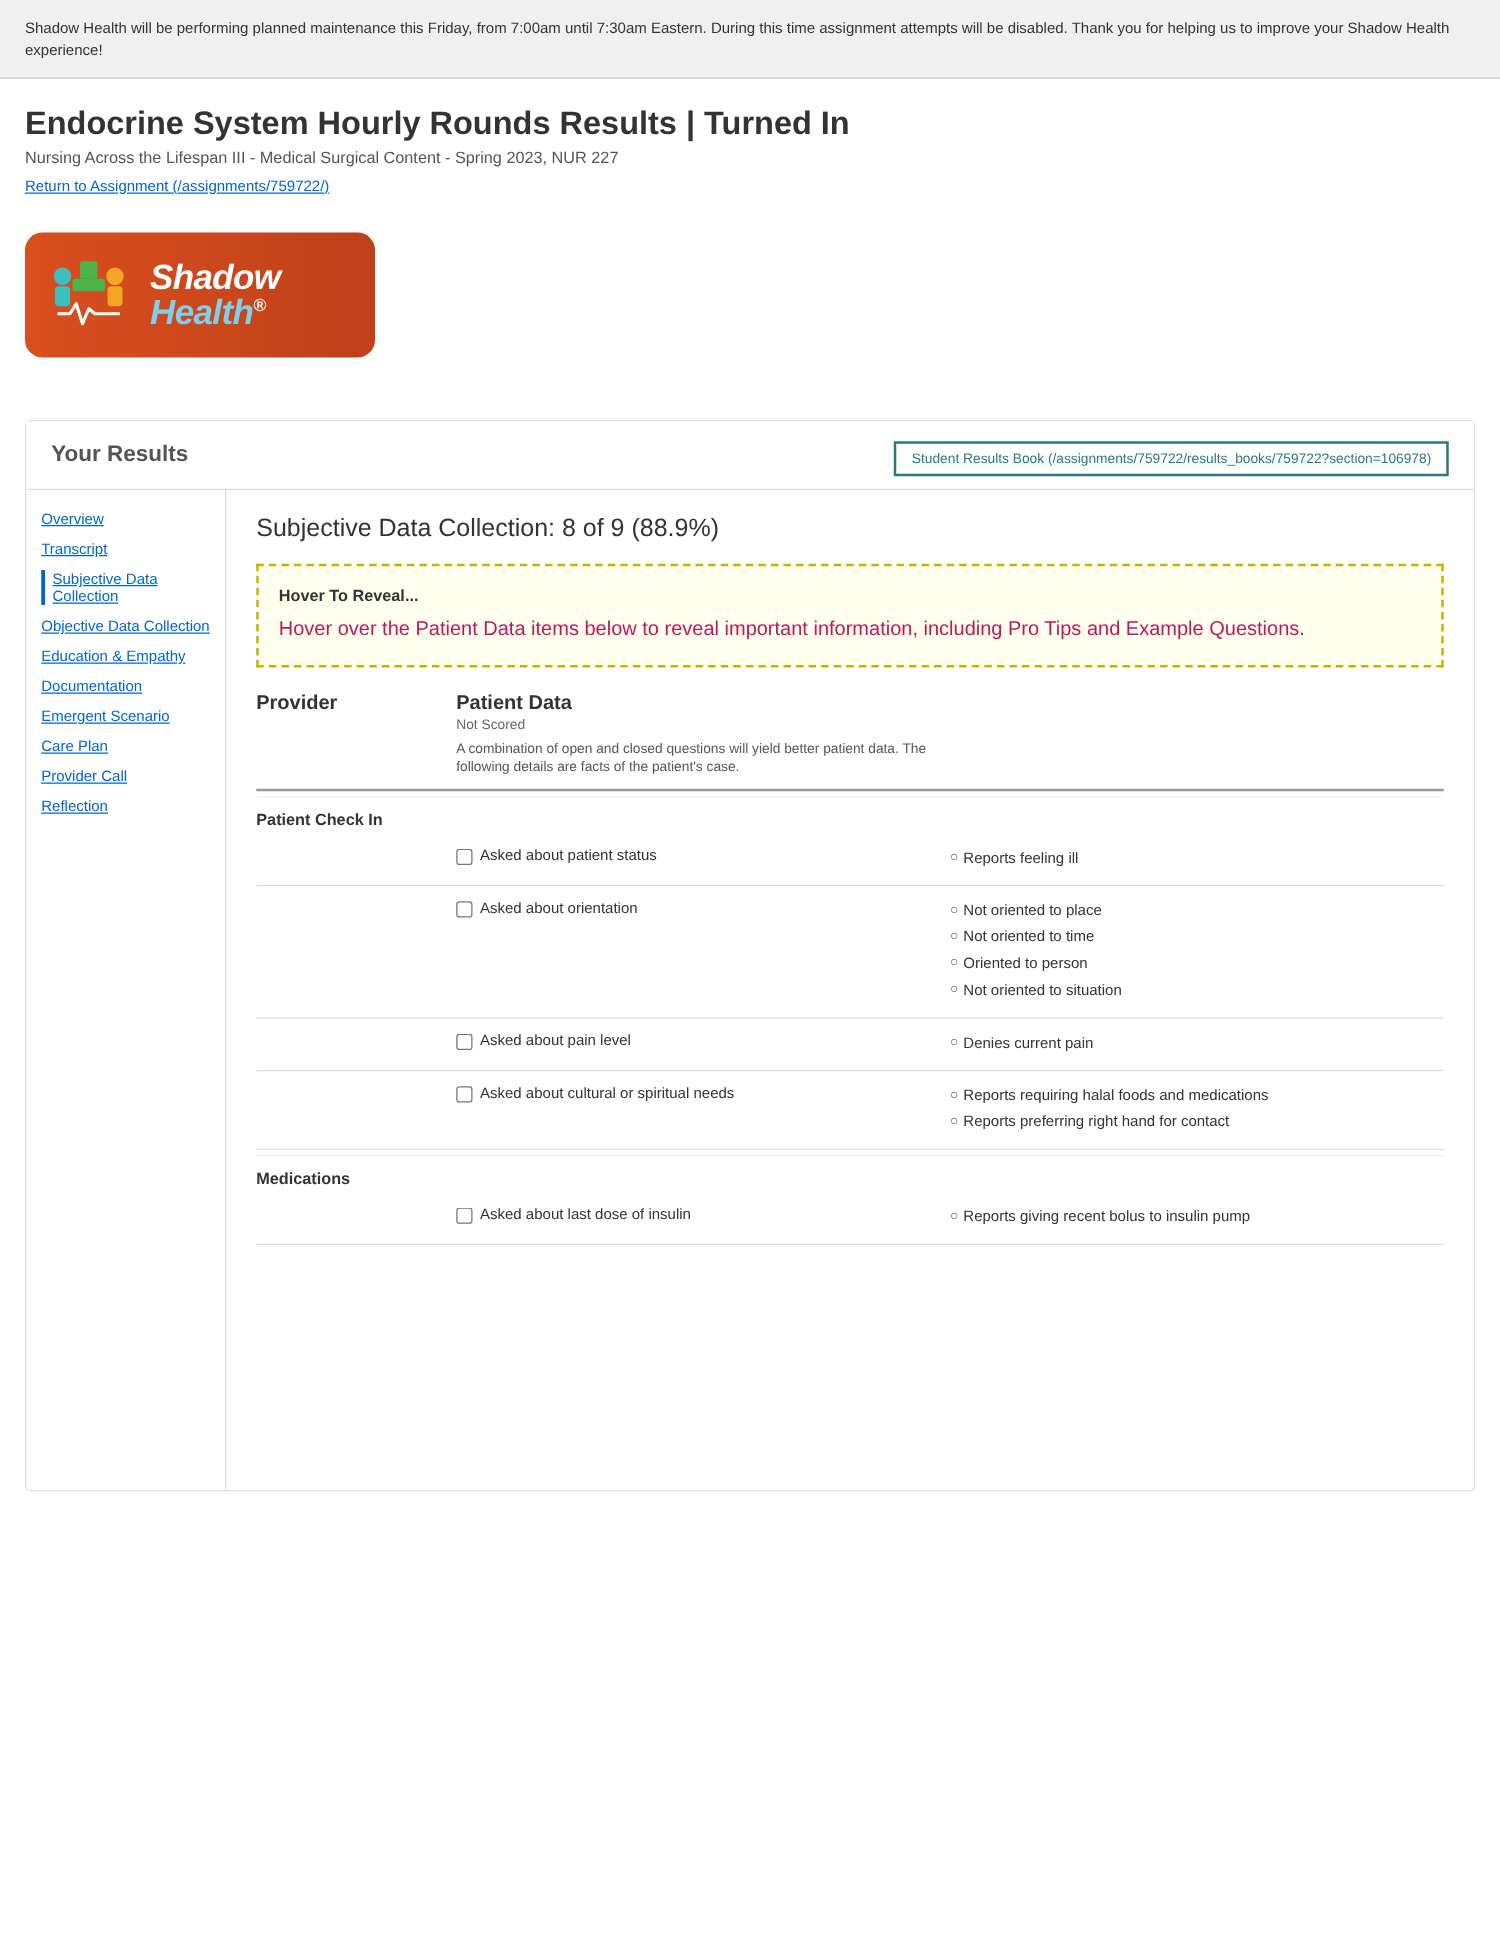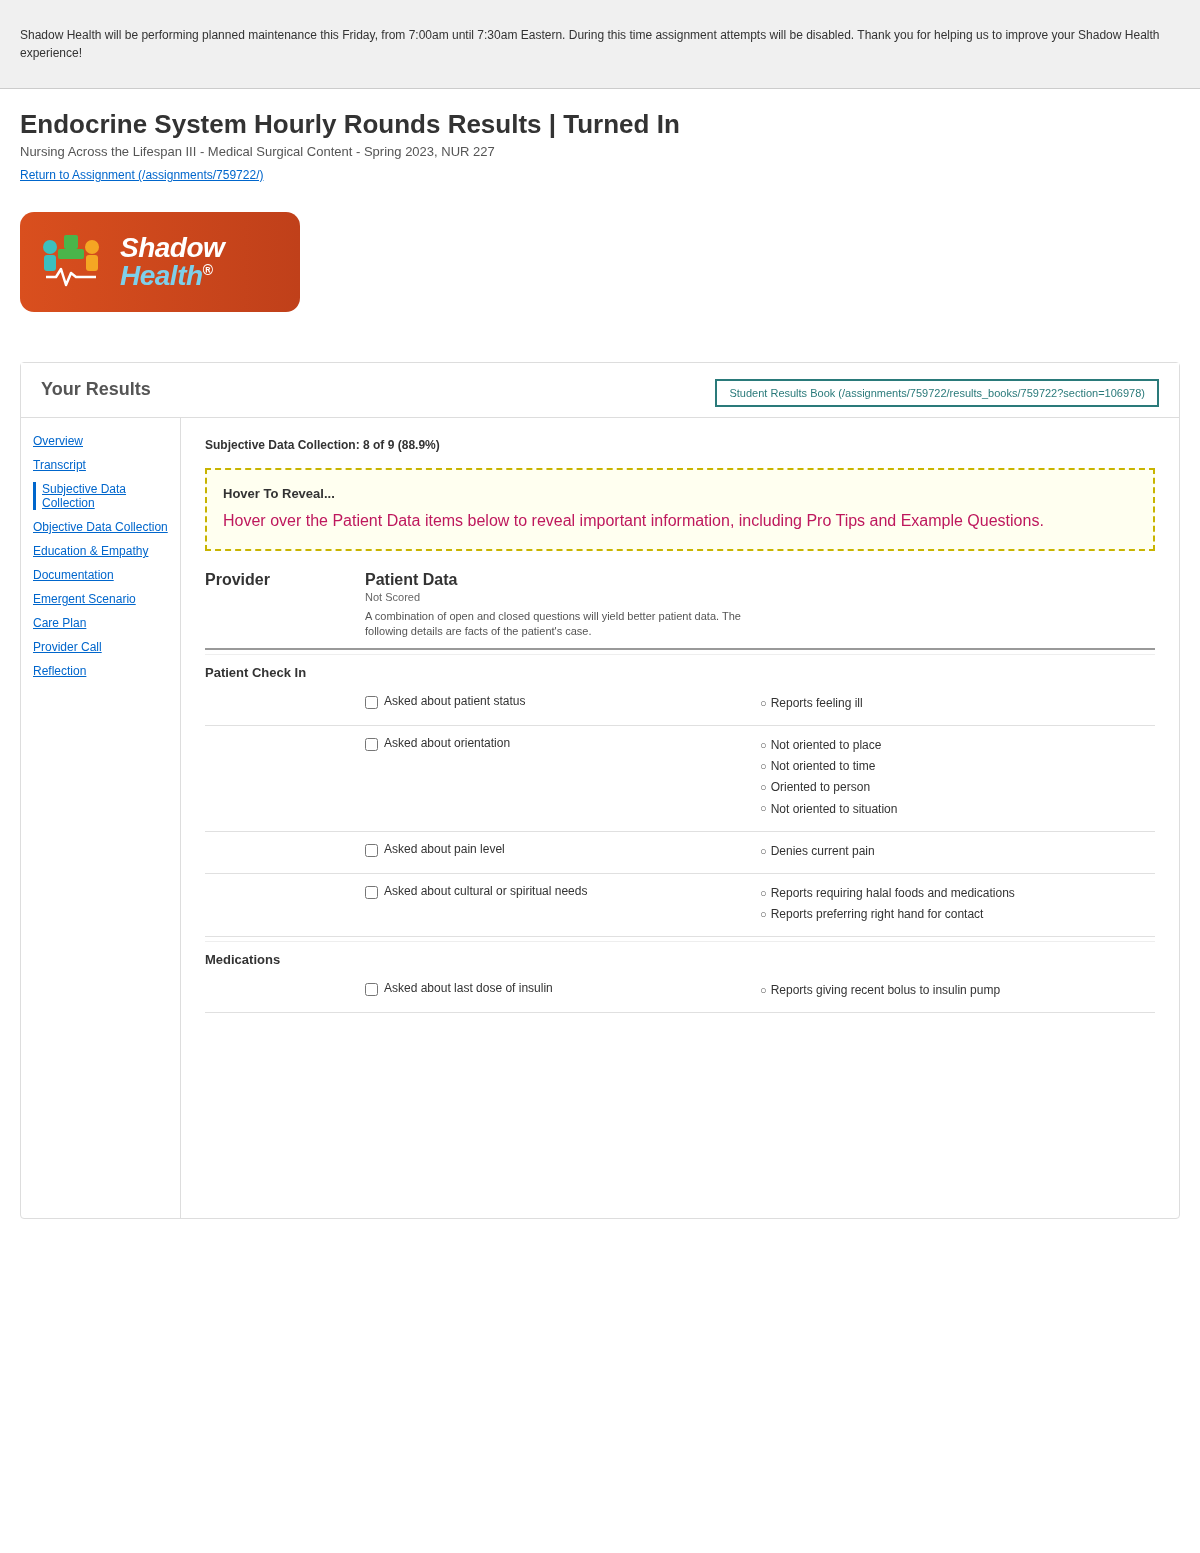--- a/index.html
+++ b/index.html
@@ -1,21 +1,21 @@
 <!DOCTYPE html>
 <html><head>
   <meta charset="utf-8">
   <style>
     * { box-sizing: border-box; margin: 0; padding: 0; }
     body { font-family: Arial, sans-serif; font-size: 13px; color: #333; background: #fff; }
 
     .maintenance-banner {
       background: #f0f0f0;
       border-bottom: 1px solid #ccc;
-      padding: 26px 20px;
+      padding: 13px 20px;
       font-size: 12px;
       color: #333;
       line-height: 1.5;
     }
 
     .page-header {
       padding: 20px 20px 10px 20px;
     }
 
     .page-title {
@@ -108,22 +108,22 @@
       padding-left: 6px;
       text-decoration: underline;
     }
 
     .main-panel {
       flex: 1;
       padding: 20px 24px;
     }
 
     .section-title {
-      font-size: 12px;
-      font-weight: bold;
+      font-size: 20px;
+      font-weight: normal;
       color: #333;
       margin-bottom: 16px;
     }
 
     .hover-reveal-box {
       border: 2px dashed #c8b400;
       background: #fffff0;
       padding: 16px;
       margin-bottom: 20px;
       display: flex;

